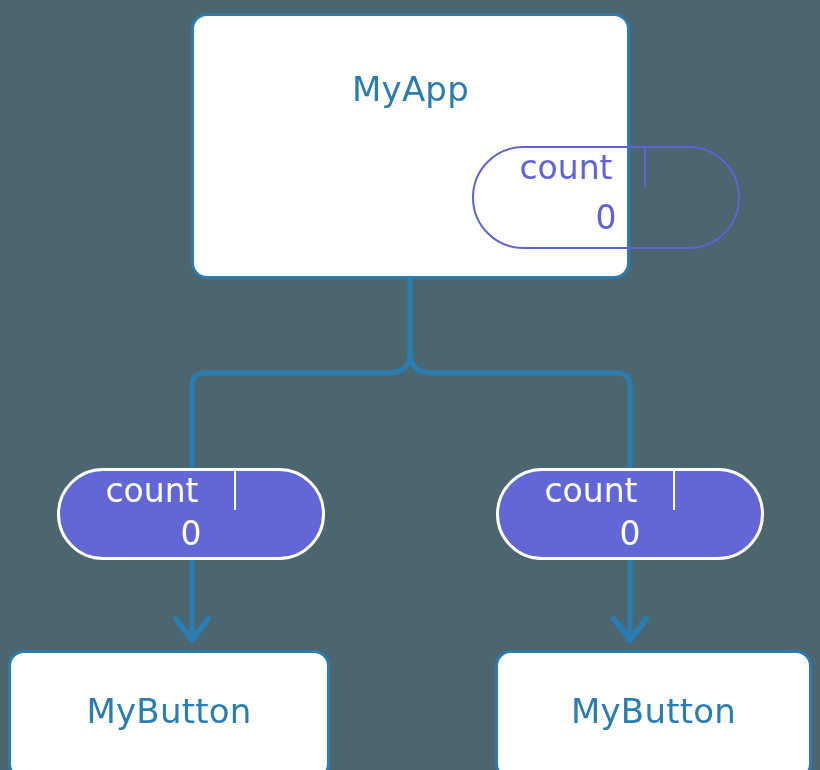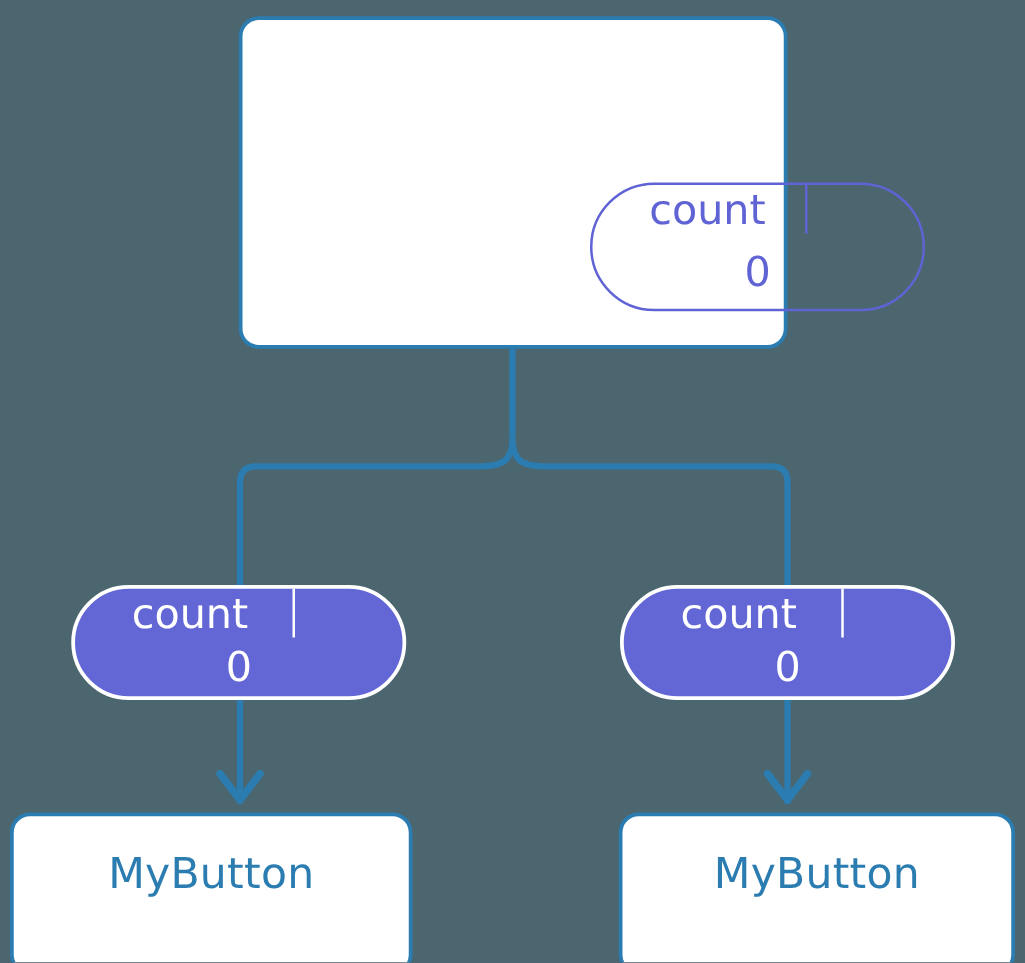--- a/index.html
+++ b/index.html
@@ -57,21 +57,21 @@
     left: 0;
     right: 0;
     text-align: center;
     color: #2b7cb0;
     font-size: 34px;
     font-weight: 400;
     letter-spacing: 0.2px;
     white-space: nowrap;
   }
   #app-box .comp-title { top: 53px; }
-  .btn-title { top: 26px; }
+  .btn-title { top: 38px; }
 
   
   .pill {
     position: absolute;
     display: flex;
     align-items: stretch;
     box-sizing: border-box;
     z-index: 4;
     flex-direction: column;
   }
@@ -140,20 +140,21 @@
     <path d="M 410 351 C 410 370 420 373 435 373 L 617 373 Q 630 373 630 386 L 630 470" fill="none" stroke="#2b7cb0" stroke-width="5" stroke-linecap="butt"></path>
 
     <path d="M 192 556 L 192 643" fill="none" stroke="#2b7cb0" stroke-width="5"></path>
     <path d="M 176 619 L 192 640 L 208 619" fill="none" stroke="#2b7cb0" stroke-width="6" stroke-linecap="round" stroke-linejoin="round"></path>
 
     <path d="M 630 556 L 630 643" fill="none" stroke="#2b7cb0" stroke-width="5"></path>
     <path d="M 614 619 L 630 640 L 646 619" fill="none" stroke="#2b7cb0" stroke-width="6" stroke-linecap="round" stroke-linejoin="round"></path>
   </svg>
 
   <div class="comp-box" id="app-box">
+    <div class="comp-title">MyApp</div>
 
     <div class="pill pill-outline">
       <div class="pill-key">count</div>
       <div class="pill-val">0</div>
     </div>
   </div>
 
   <div class="pill pill-filled" id="pill-left">
     <div class="pill-key">count</div>
     <div class="pill-val">0</div>

